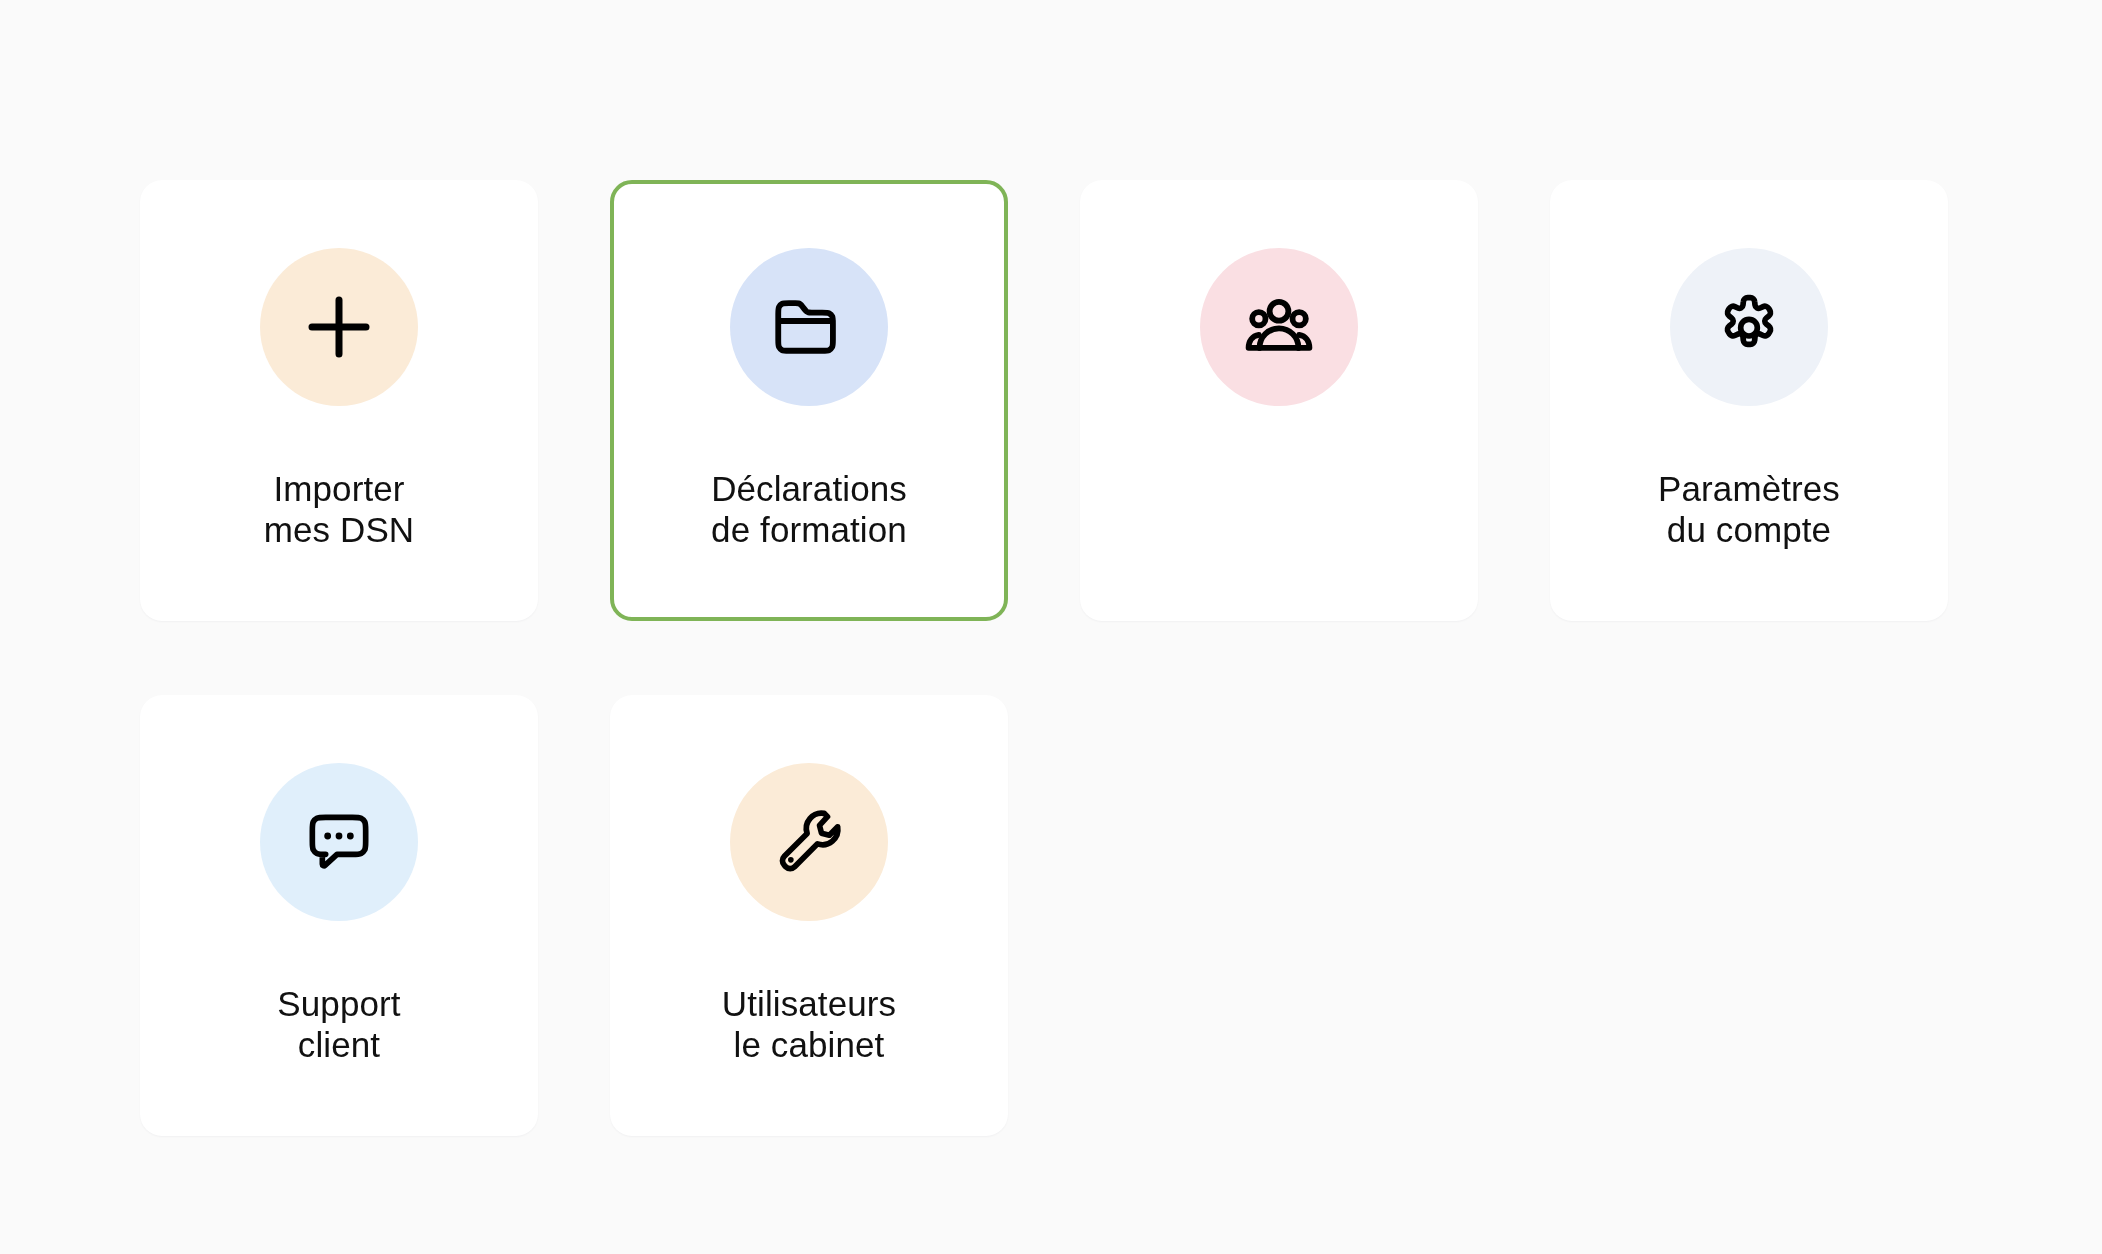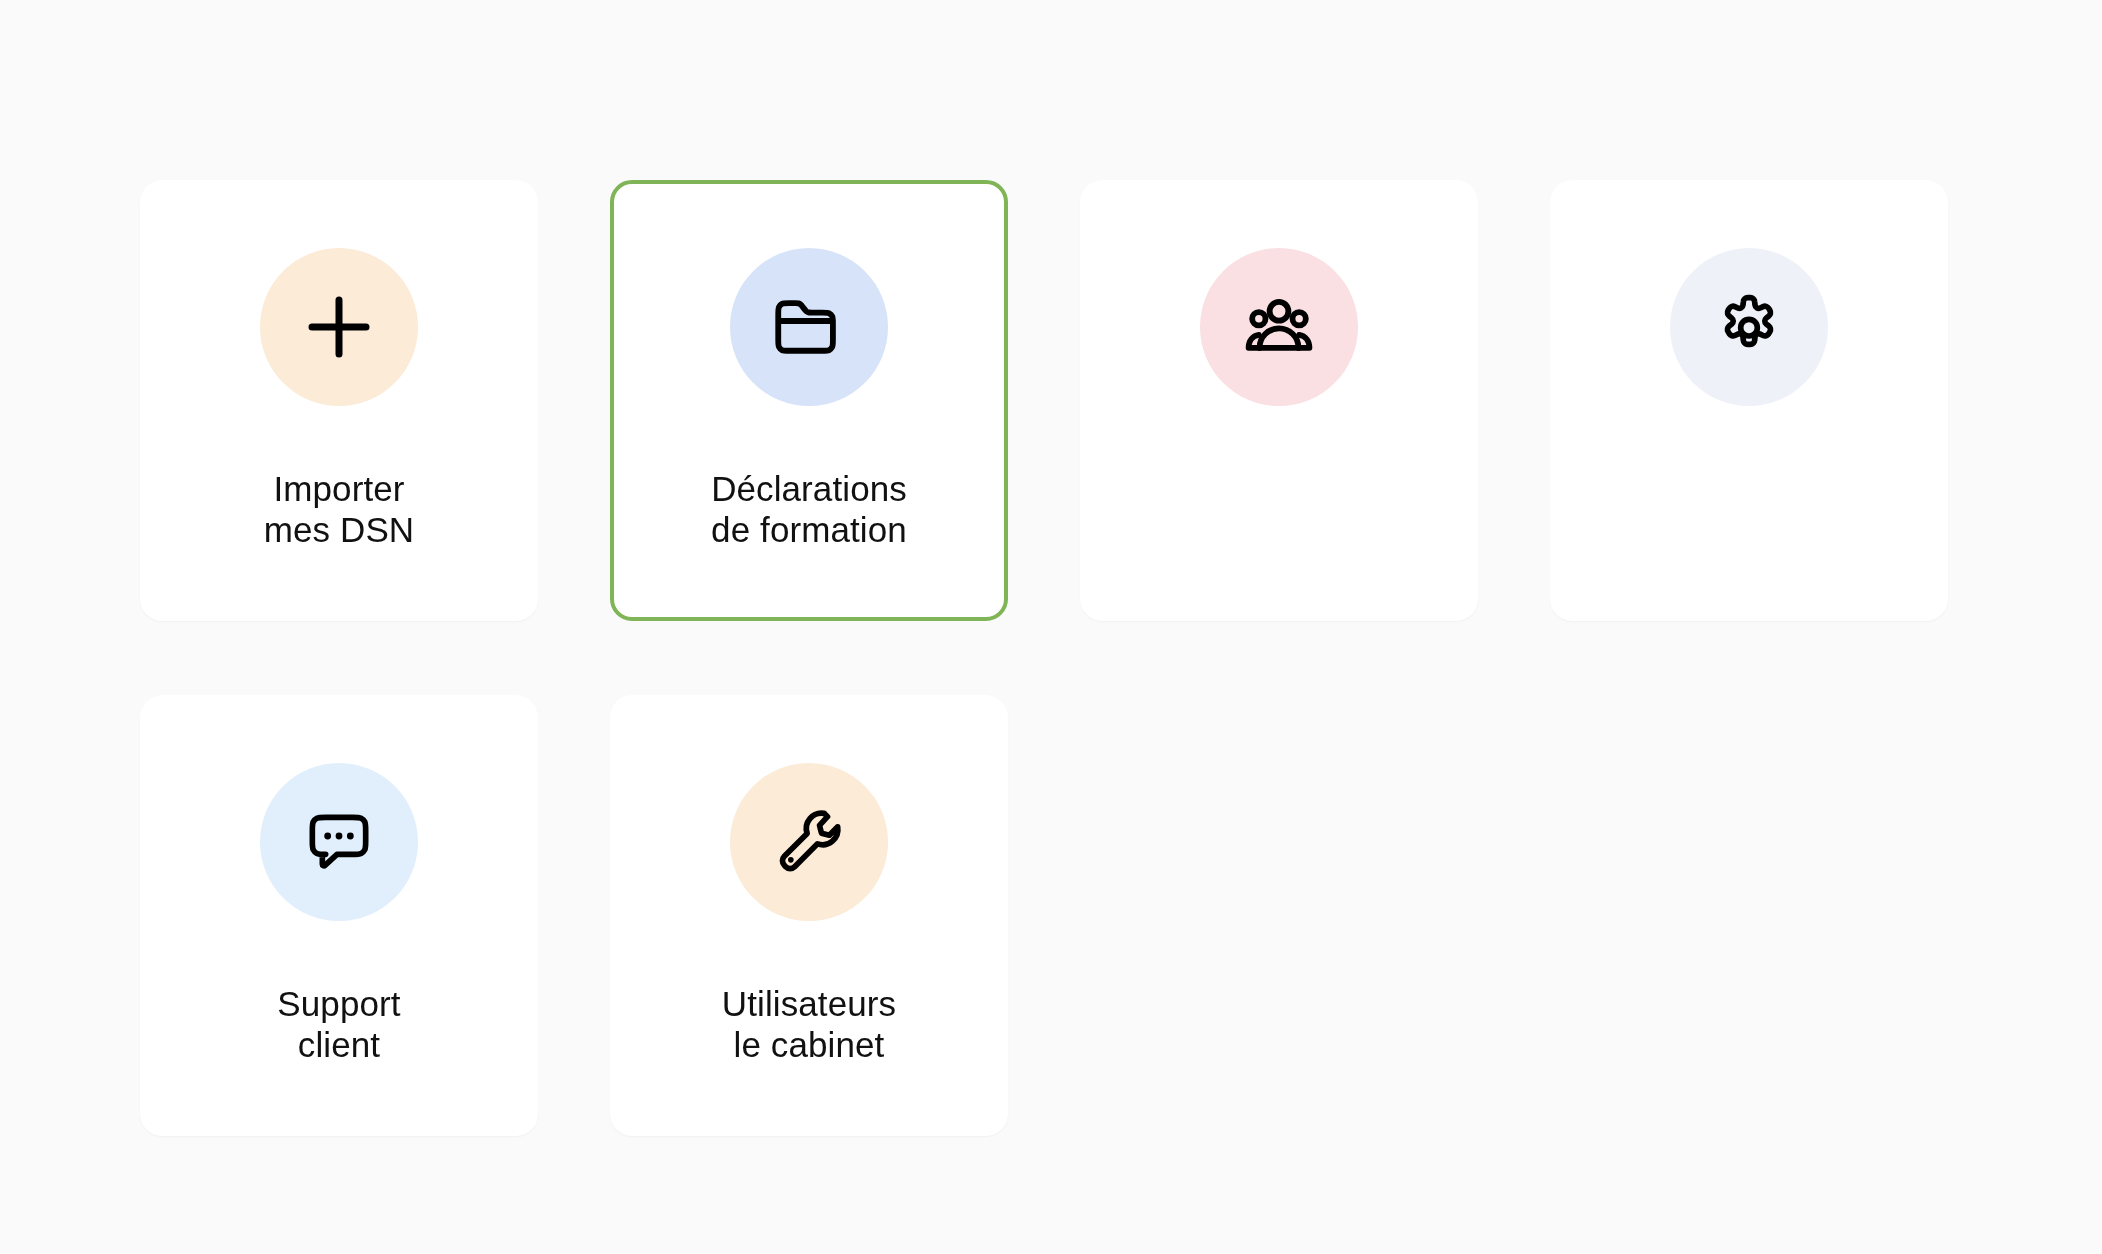--- a/index.html
+++ b/index.html
@@ -133,20 +133,22 @@
 
     <div class="card">
       <div class="icon-circle bg-slate">
         <span>
           <svg width="80" height="80" viewBox="0 0 24 24" fill="none">
             <path d="M10.3 3.2a1.3 1.3 0 0 1 1.3-1.2h.8a1.3 1.3 0 0 1 1.3 1.2l.1 1a1.1 1.1 0 0 0 1.55.9l.9-.42a1.3 1.3 0 0 1 1.63.48l.4.69a1.3 1.3 0 0 1-.33 1.67l-.79.62a1.1 1.1 0 0 0 0 1.74l.79.62a1.3 1.3 0 0 1 .33 1.67l-.4.69a1.3 1.3 0 0 1-1.63.48l-.9-.42a1.1 1.1 0 0 0-1.55.9l-.1 1a1.3 1.3 0 0 1-1.3 1.2h-.8a1.3 1.3 0 0 1-1.3-1.2l-.1-1a1.1 1.1 0 0 0-1.55-.9l-.9.42a1.3 1.3 0 0 1-1.63-.48l-.4-.69a1.3 1.3 0 0 1 .33-1.67l.79-.62a1.1 1.1 0 0 0 0-1.74l-.79-.62a1.3 1.3 0 0 1-.33-1.67l.4-.69a1.3 1.3 0 0 1 1.63-.48l.9.42a1.1 1.1 0 0 0 1.55-.9l.1-1Z" stroke="#000000" stroke-width="1.7" stroke-linejoin="round" transform="translate(0 1.2)"></path>
             <circle cx="12" cy="12.2" r="2.5" stroke="#000000" stroke-width="1.7"></circle>
           </svg>
         </span>
       </div>
+      <div class="card-label">Paramètres
+du compte</div>
     </div>
 
 
     <div class="card">
       <div class="icon-circle bg-skyblue">
         <span>
           <svg width="80" height="80" viewBox="0 0 24 24" fill="none">
             <path d="M4 8.6c0-1.4 0-2.1.27-2.64a2.5 2.5 0 0 1 1.09-1.09C5.9 4.6 6.6 4.6 8 4.6h8c1.4 0 2.1 0 2.64.27a2.5 2.5 0 0 1 1.09 1.09C20 6.5 20 7.2 20 8.6v3.1c0 1.4 0 2.1-.27 2.64a2.5 2.5 0 0 1-1.09 1.09c-.54.27-1.24.27-2.64.27h-4.6l-3.6 3.3c-.3.28-.8.06-.8-.35v-2.95H8c-1.4 0-2.1 0-2.64-.27a2.5 2.5 0 0 1-1.09-1.09C4 13.8 4 13.1 4 11.7V8.6Z" stroke="#000000" stroke-width="1.7" stroke-linejoin="round"></path>
             <circle cx="8.6" cy="10.2" r="1.02" fill="#000000"></circle>
             <circle cx="12" cy="10.2" r="1.02" fill="#000000"></circle>

